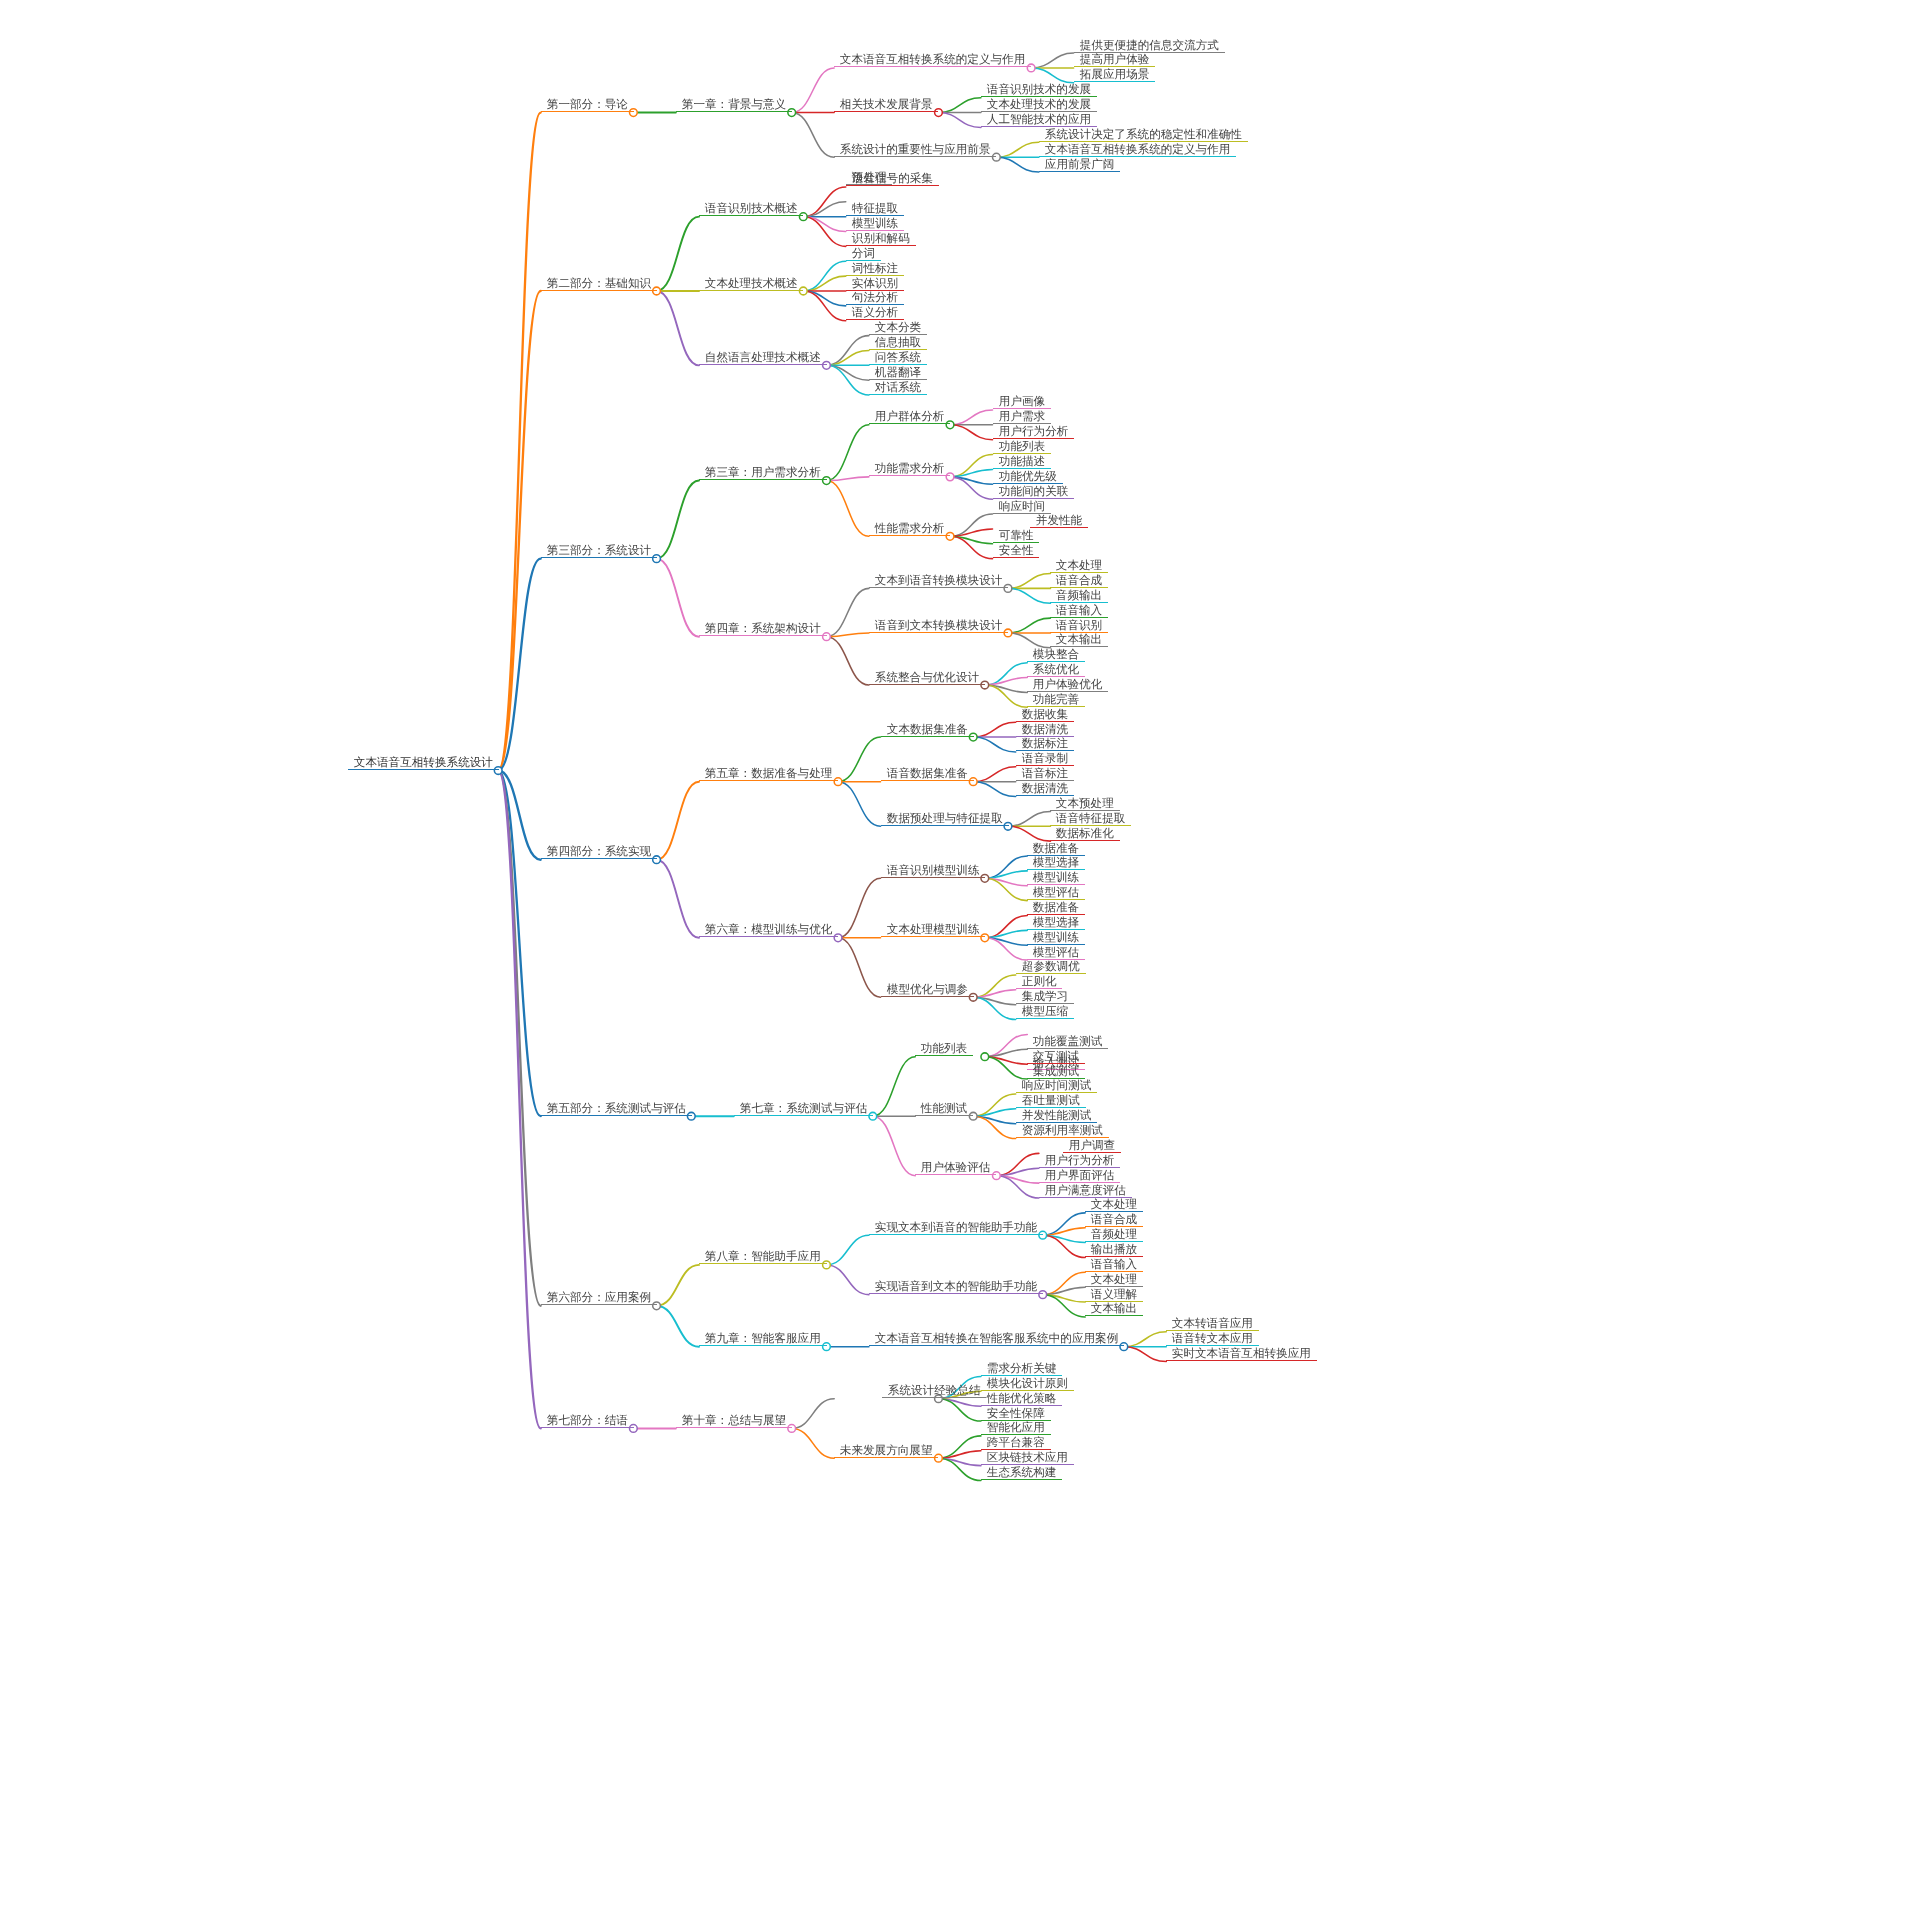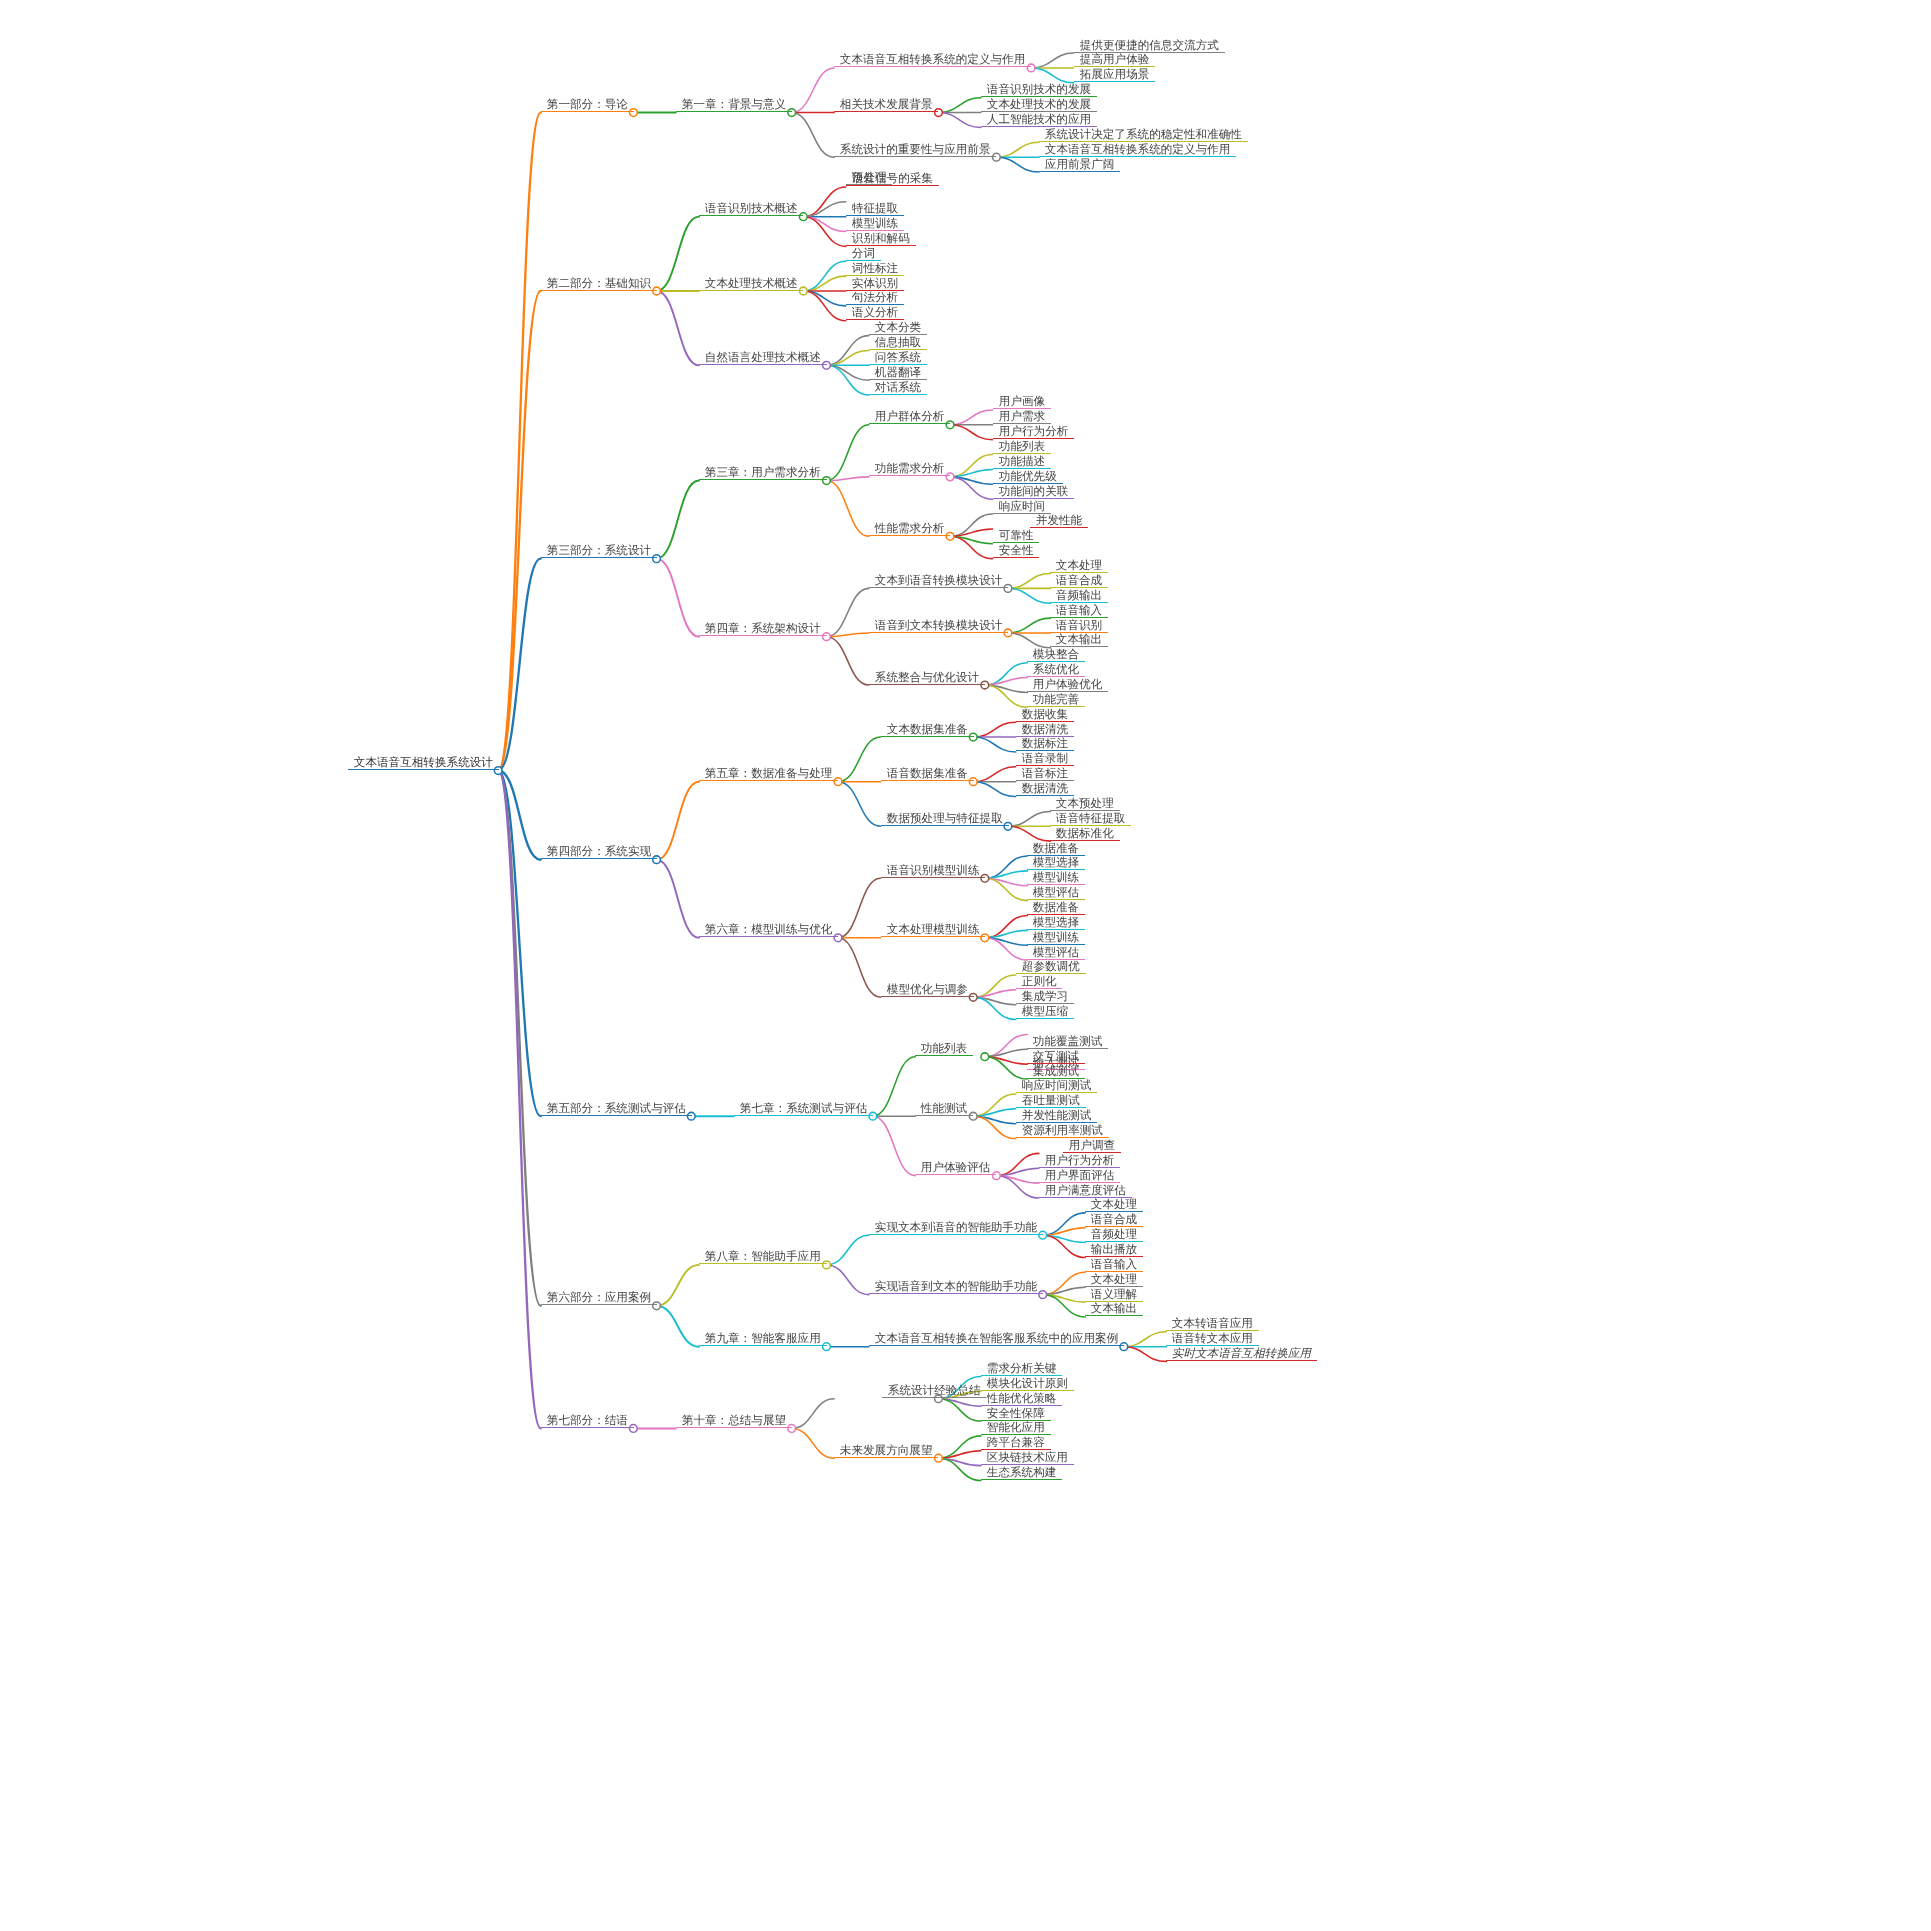--- a/index.html
+++ b/index.html
@@ -330,21 +330,21 @@
     <div class="mm-node" style="border-bottom-color: rgb(214, 39, 40); left: 1085px; top: 1243px;">输出播放</div>
     <div class="mm-node" style="border-bottom-color: rgb(148, 103, 189); left: 869px; top: 1280px;">实现语音到文本的智能助手功能</div>
     <div class="mm-node" style="border-bottom-color: rgb(255, 127, 14); left: 1085px; top: 1258px;">语音输入</div>
     <div class="mm-node" style="border-bottom-color: rgb(127, 127, 127); left: 1085px; top: 1273px;">文本处理</div>
     <div class="mm-node" style="border-bottom-color: rgb(188, 189, 34); left: 1085px; top: 1288px;">语义理解</div>
     <div class="mm-node" style="border-bottom-color: rgb(44, 160, 44); left: 1085px; top: 1302px;">文本输出</div>
     <div class="mm-node" style="border-bottom-color: rgb(23, 190, 207); left: 699px; top: 1332px;">第九章：智能客服应用</div>
     <div class="mm-node" style="border-bottom-color: rgb(31, 119, 180); left: 869px; top: 1332px;">文本语音互相转换在智能客服系统中的应用案例</div>
     <div class="mm-node" style="border-bottom-color: rgb(188, 189, 34); left: 1166px; top: 1317px;">文本转语音应用</div>
     <div class="mm-node" style="border-bottom-color: rgb(23, 190, 207); left: 1166px; top: 1332px;">语音转文本应用</div>
-    <div class="mm-node" style="border-bottom-color: rgb(214, 39, 40); left: 1166px; top: 1347px; font-style: italic;">实时文本语音互相转换应用</div>
+    <div class="mm-node" style="border-bottom-color: rgb(214, 39, 40); left: 1166px; top: 1347px;">实时文本语音互相转换应用</div>
     <div class="mm-node" style="border-bottom-color: rgb(148, 103, 189); left: 541px; top: 1414px;">第七部分：结语</div>
     <div class="mm-node" style="border-bottom-color: rgb(227, 119, 194); left: 676px; top: 1414px;">第十章：总结与展望</div>
     <div class="mm-node" style="border-bottom-color: rgb(127, 127, 127); left: 834px; top: 1384px; margin-left: 48px;">系统设计经验总结</div>
     <div class="mm-node" style="border-bottom-color: rgb(23, 190, 207); left: 981px; top: 1362px;">需求分析关键</div>
     <div class="mm-node" style="border-bottom-color: rgb(188, 189, 34); left: 981px; top: 1377px;">模块化设计原则</div>
     <div class="mm-node" style="border-bottom-color: rgb(148, 103, 189); left: 981px; top: 1392px;">性能优化策略</div>
     <div class="mm-node" style="border-bottom-color: rgb(44, 160, 44); left: 981px; top: 1407px;">安全性保障</div>
     <div class="mm-node" style="border-bottom-color: rgb(255, 127, 14); left: 834px; top: 1444px;">未来发展方向展望</div>
     <div class="mm-node" style="border-bottom-color: rgb(44, 160, 44); left: 981px; top: 1421px;">智能化应用</div>
     <div class="mm-node" style="border-bottom-color: rgb(214, 39, 40); left: 981px; top: 1436px;">跨平台兼容</div>

